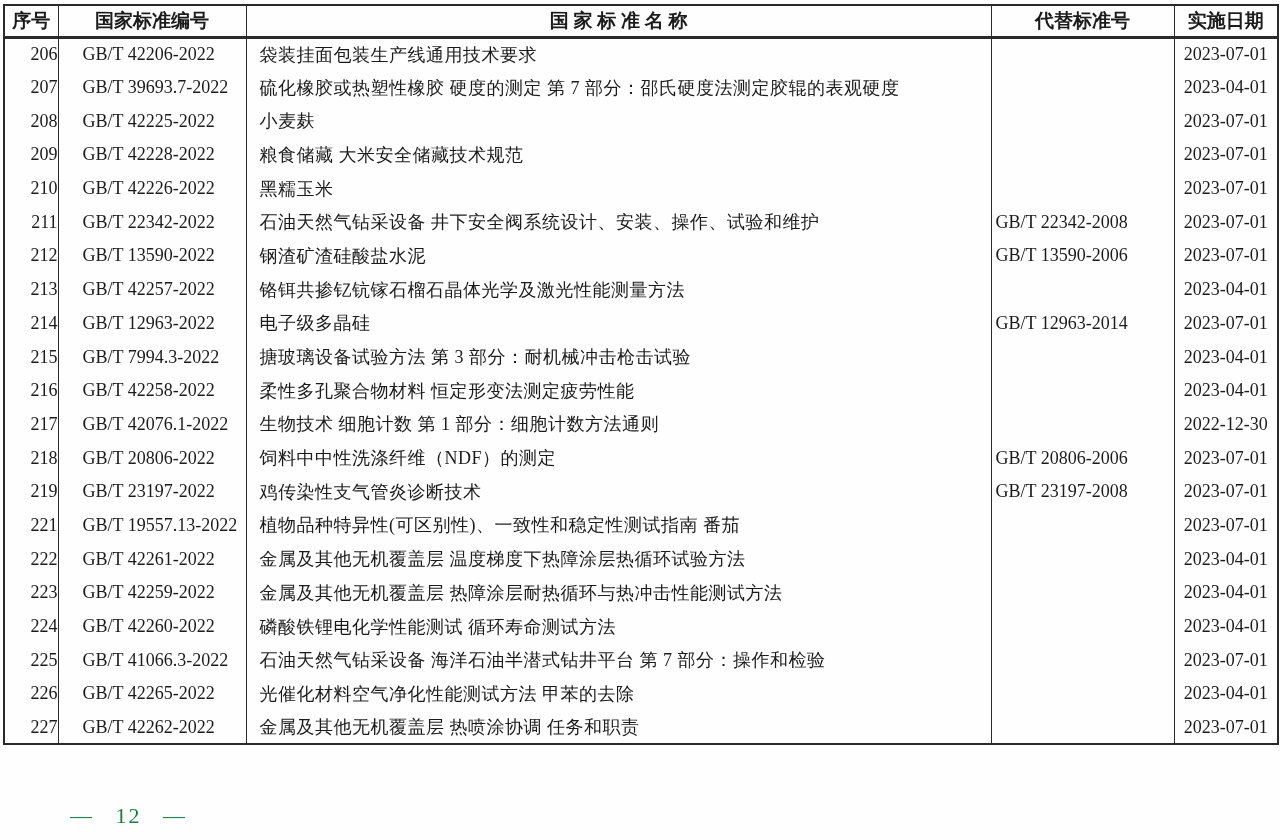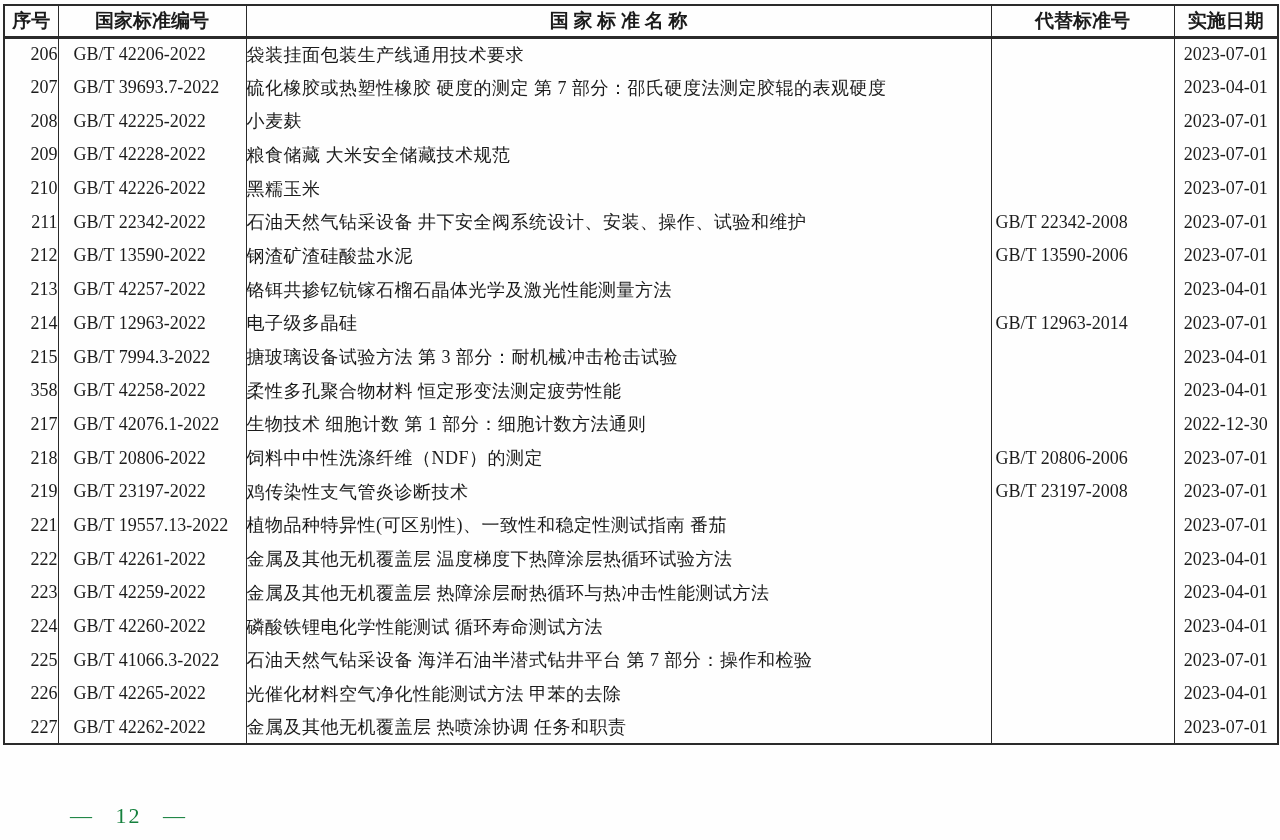--- a/index.html
+++ b/index.html
@@ -41,22 +41,22 @@
   }
   tbody td {
     border-left: 1.5px solid #2a2a2a;
     height: 33.7px;
     font-size: 18px;
     vertical-align: middle;
     white-space: nowrap;
     overflow: hidden;
   }
   td.seq  { text-align: right; }
-  td.code { text-align: left; padding-left: 15px; }
-  td.name { text-align: left; letter-spacing: 0.5px; }
+  td.code { text-align: left; padding-left: 24px; }
+  td.name { text-align: left; padding-left: 13px; letter-spacing: 0.5px; }
   td.repl { text-align: left; padding-left: 4px; }
   td.date { text-align: center; }
 
   .page-footer {
     position: absolute;
     left: 70px; top: 803px;
     font-size: 22px;
     letter-spacing: 2px;
     word-spacing: 14px;
     color: #15803d;
@@ -159,21 +159,21 @@
 
     <tr>
       <td class="seq">215</td>
       <td class="code">GB/T 7994.3-2022</td>
       <td class="name">搪玻璃设备试验方法 第 3 部分：耐机械冲击枪击试验</td>
       <td class="repl"></td>
       <td class="date">2023-04-01</td>
     </tr>
 
     <tr>
-      <td class="seq">358</td>
+      <td class="seq">216</td>
       <td class="code">GB/T 42258-2022</td>
       <td class="name">柔性多孔聚合物材料 恒定形变法测定疲劳性能</td>
       <td class="repl"></td>
       <td class="date">2023-04-01</td>
     </tr>
 
     <tr>
       <td class="seq">217</td>
       <td class="code">GB/T 42076.1-2022</td>
       <td class="name">生物技术 细胞计数 第 1 部分：细胞计数方法通则</td>

